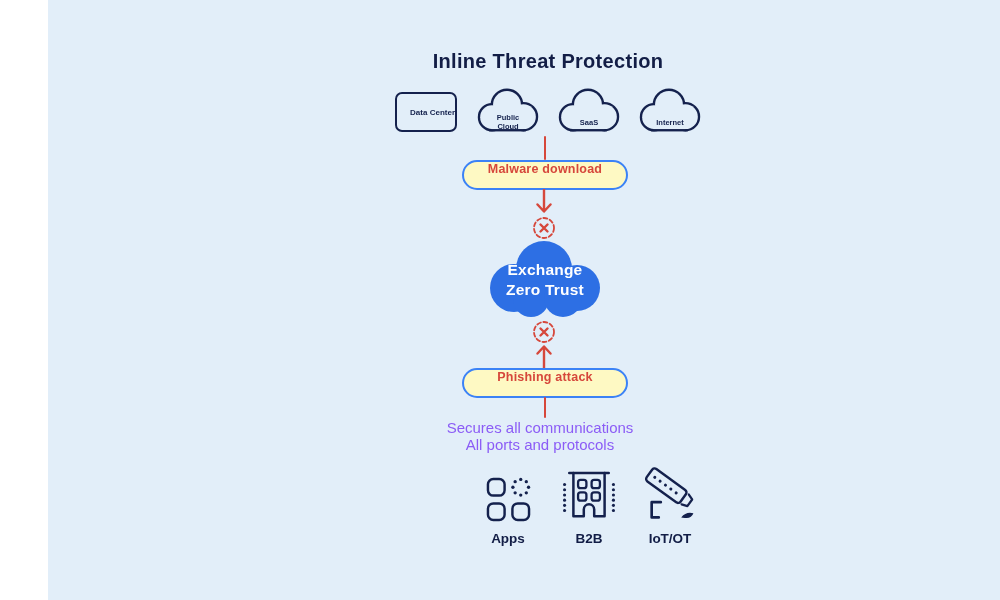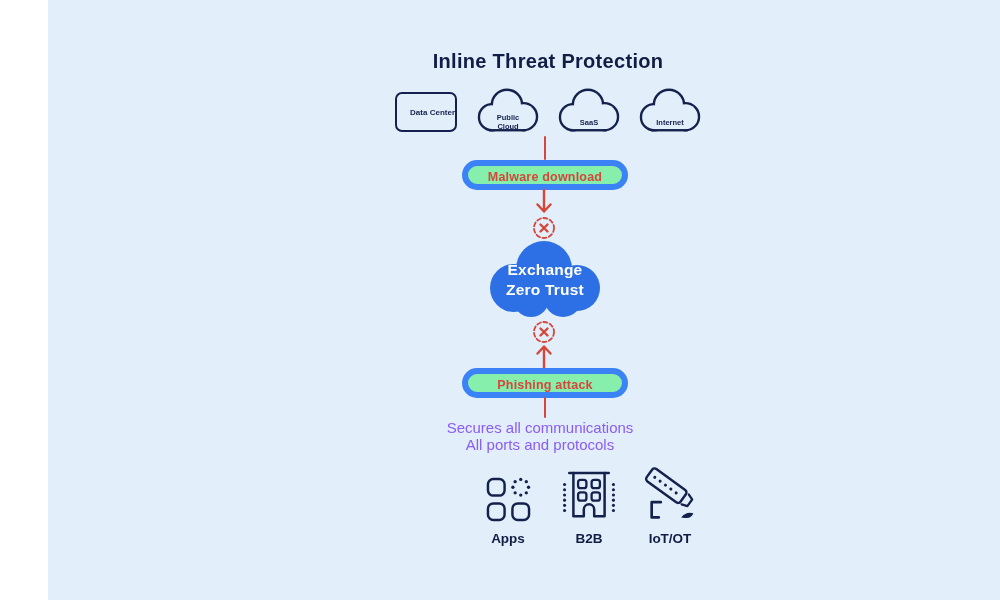--- a/index.html
+++ b/index.html
@@ -27,23 +27,23 @@
     position:absolute; left:0; right:0; top:0; height:50px;
     display:flex; align-items:center; justify-content:center;
     padding-top:11px; pointer-events:none;
   }
   .cloud-label span {
     display:block; width:38px; text-align:center;
     font-size:7.5px; line-height:9px; font-weight:bold; color:#14214d;
   }
   .pill {
     width:166px; height:30px; box-sizing:border-box;
-    border:6px solid #3b82f6; background:#86efac; border-radius:16px;
+    border:2px solid #3b82f6; background:#fef9c3; border-radius:16px;
     color:#d6473b; font-size:12.5px; font-weight:bold; letter-spacing:.2px;
-    display:flex; align-items:flex-end; justify-content:center;
+    display:flex; align-items:flex-start; justify-content:center;
   }
   .vline { width:2.2px; background:#d6473b; border-radius:1px; }
   .hub-label {
     left:433px; top:260px; width:128px; text-align:center;
     color:#ffffff; font-weight:bold; font-size:15.5px; line-height:19.5px;
     letter-spacing:.2px; pointer-events:none;
   }
   .caption {
     left:377px; top:420px; width:230px; text-align:center;
     color:#8b5cf6; font-size:15px; line-height:16.5px; font-weight:500;

